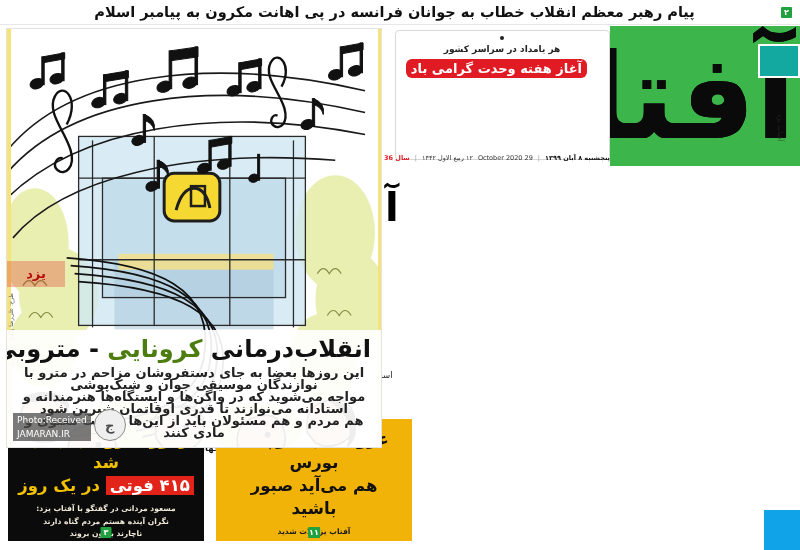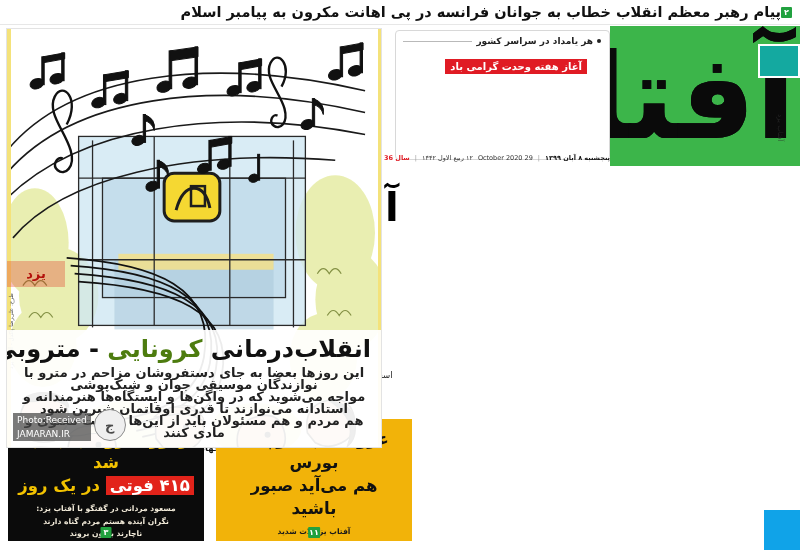--- a/index.html
+++ b/index.html
@@ -16,21 +16,21 @@
   .topbar{
     position:absolute;left:0;top:0;width:800px;height:25px;
     background:#fff;display:flex;align-items:center;
     justify-content:flex-start;
     border-bottom:1px solid #e7e7e7;
     box-sizing:border-box;padding:0 8px;
   }
   .topbar-text{
     font-size:14.5px;font-weight:bold;color:#111;letter-spacing:0;
     white-space:nowrap;line-height:25px;
-    flex:1;text-align:right;
+    flex:1;text-align:center;
   }
   .page-badge{
     display:inline-block;background:#21a13f;color:#fff;
     font-size:8px;font-weight:bold;line-height:11px;
     min-width:11px;height:11px;text-align:center;
     border-radius:1px;padding:0 1px;box-sizing:border-box;
   }
 
   
   .masthead{
@@ -56,29 +56,29 @@
   }
 
   
   .head-panel{
     position:absolute;right:190px;top:30px;width:215px;height:130px;
     border:1px solid #d8d8d8;border-radius:4px;background:#fff;
     box-sizing:border-box;
   }
   .slogan-line{
     position:absolute;right:8px;top:5px;width:198px;
-    display:flex;align-items:center;gap:4px;
+    display:flex;align-items:center;gap:4px;flex-direction:column;
   }
   .slogan-line .dot{width:4px;height:4px;background:#222;border-radius:50%;flex:0 0 auto;}
   .slogan-line .txt{font-size:9px;font-weight:bold;color:#222;white-space:nowrap;}
   .slogan-line .rule{flex:1;height:1px;background:#b9b9b9;}
   .red-banner{
     position:absolute;right:22px;top:28px;
-    background:#e01b24;color:#fff;font-size:10px;font-weight:bold;
-    padding:2px 5px;white-space:nowrap;
+    background:#e01b24;color:#fff;font-size:13px;font-weight:bold;
+    padding:2px 5px;white-space:nowrap;border-radius:6px;
   }
 
   
   .datestrip{
     position:absolute;right:190px;top:151px;width:410px;height:13px;
     display:flex;align-items:center;justify-content:flex-start;
     gap:5px;font-size:6.5px;white-space:nowrap;
   }
   .datestrip .d-fa{font-weight:bold;color:#111;}
   .datestrip .d-hi{color:#333;}

